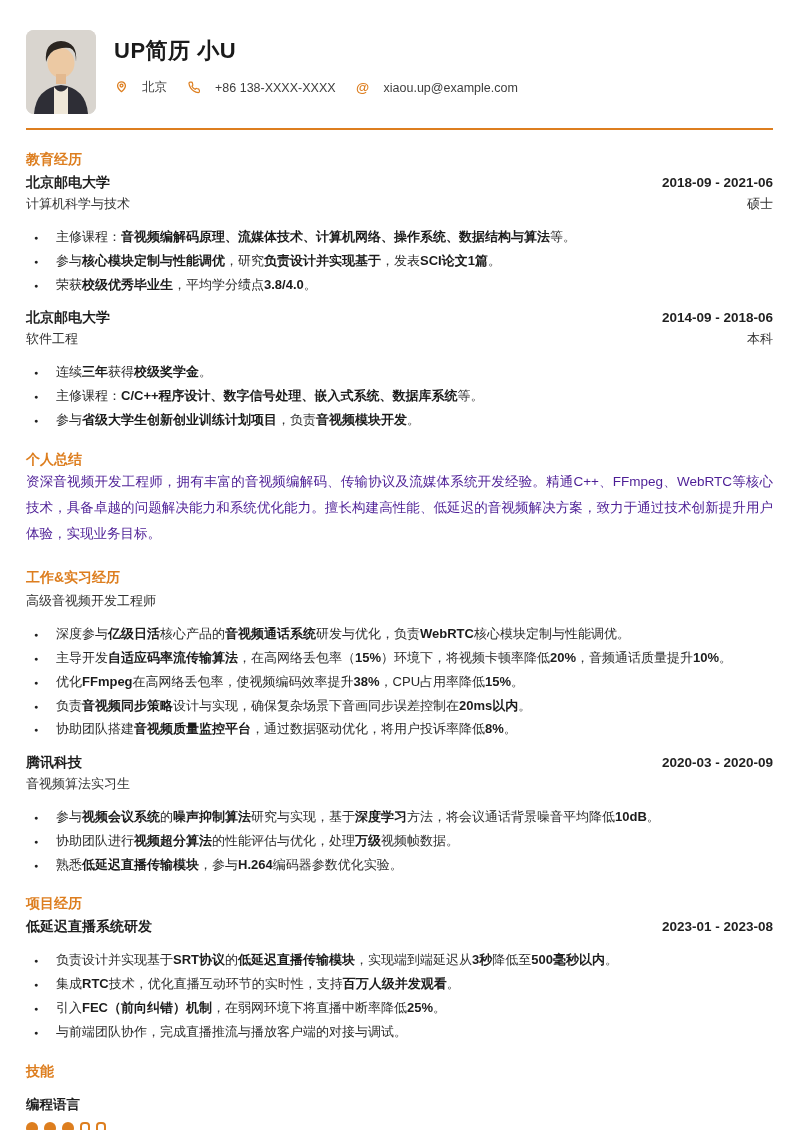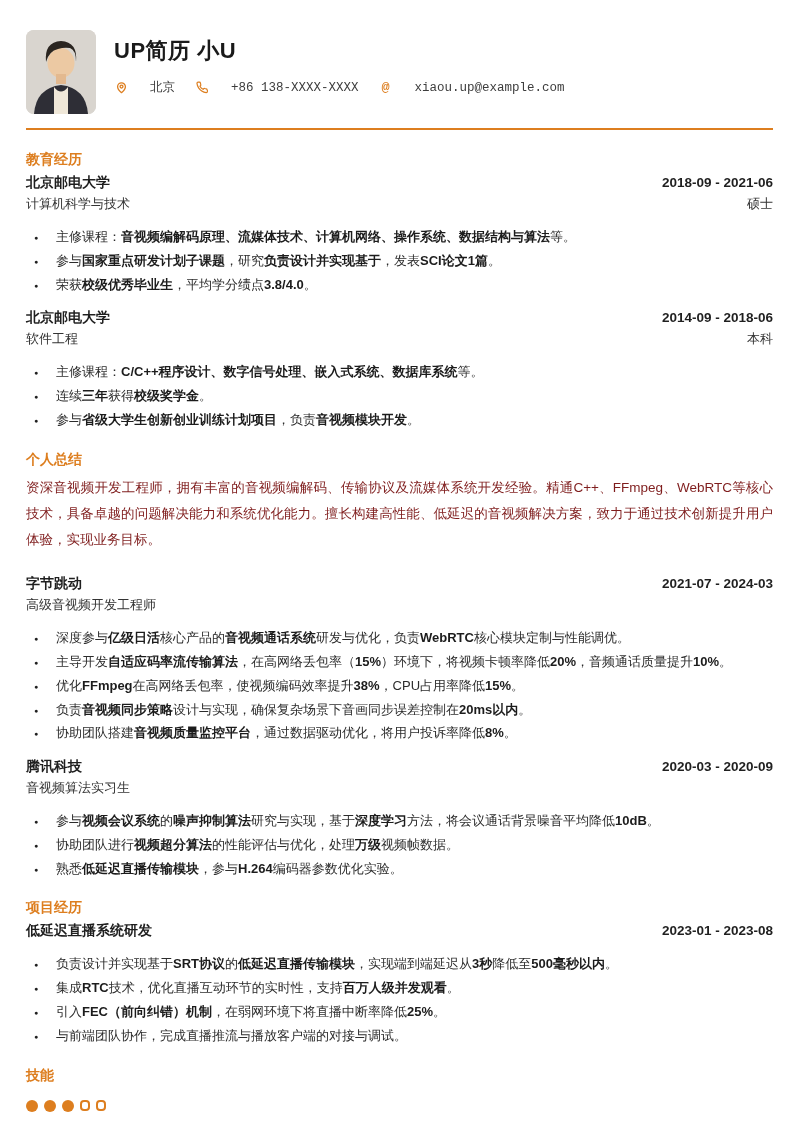--- a/index.html
+++ b/index.html
@@ -14,21 +14,21 @@
 
   
   .header { display: flex; gap: 18px; }
   .photo {
     width: 70px; height: 84px; border-radius: 8px; overflow: hidden;
     background: #d9d5cf; flex: 0 0 auto;
   }
   .header-text { padding-top: 6px; }
   .name { font-size: 22px; font-weight: 700; color: #1a1a1a; letter-spacing: .5px; }
   .contact { display: flex; align-items: center; gap: 20px; margin-top: 13px; font-size: 12.5px; color: #3d3d3d; }
-  .contact-item { display: flex; align-items: center; gap: 22px; font-family: Liberation Mono, monospace; }
+  .contact-item { display: flex; align-items: flex-start; gap: 14px; }
   .cicon { width: 14px; height: 14px; display: inline-flex; align-items: center; justify-content: center; }
   .cicon svg { width: 13px; height: 13px; }
   .at-glyph { color: #DD7E1F; font-weight: 700; font-size: 13.5px; line-height: 1; }
 
   .divider { border: none; border-top: 2px solid #DD7E1F; margin-top: 14px; }
 
   
   .sec { margin-top: 21px; }
   .sec-title { font-size: 14px; font-weight: 700; color: #DD7E1F; }
 
@@ -45,22 +45,22 @@
     font-size: 13px; color: #2c2c2c; line-height: 1.42;
     margin-bottom: 5.5px;
   }
   ul.bullets li::before {
     content: '●'; position: absolute; left: 8px; top: 5px;
     font-size: 7px; color: #1f1f1f;
   }
   .b { font-weight: 700; color: #1c1c1c; }
 
   .summary-text {
-    margin-top: 6px; font-size: 13.5px; line-height: 1.95;
-    color: #7f1d1d; text-align: justify;
+    font-size: 13.5px; line-height: 1.95;
+    color: #4c1d95; text-align: justify;
   }
 
   
   .skill { margin-top: 15px; }
   .skill-name { font-size: 13.5px; font-weight: 700; color: #1f1f1f; }
   .skill-dots { display: flex; align-items: center; gap: 6px; margin-top: 8px; height: 12px; }
   .dot { width: 10px; height: 11px; border: 2.2px solid #DD7E1F; border-radius: 4px; background: #fff; }
   .dot.filled { width: 12px; height: 12px; border: none; border-radius: 50%; background: #DD7E1F; }
 </style>
 </head>
@@ -116,54 +116,51 @@
       <div class="entry-head">
         <span class="entry-org">北京邮电大学</span>
         <span class="entry-date">2018-09 - 2021-06</span>
       </div>
       <div class="entry-sub">
         <span>计算机科学与技术</span>
         <span>硕士</span>
       </div>
       <ul class="bullets">
         <li><span>主修课程：</span><span class="b">音视频编解码原理、流媒体技术、计算机网络、操作系统、数据结构与算法</span><span>等。</span></li>
-        <li><span>参与</span><span class="b">国家重点研发计划子课题</span><span>，研究</span><span class="b">负责设计并实现基于</span><span>，发表</span><span class="b">SCI论文1篇</span><span>。</span></li>
+        <li><span>参与</span><span class="b">核心模块定制与性能调优</span><span>，研究</span><span class="b">负责设计并实现基于</span><span>，发表</span><span class="b">SCI论文1篇</span><span>。</span></li>
         <li><span>荣获</span><span class="b">校级优秀毕业生</span><span>，平均学分绩点</span><span class="b">3.8/4.0</span><span>。</span></li>
       </ul>
     </div>
 
     <div class="entry">
       <div class="entry-head">
         <span class="entry-org">北京邮电大学</span>
         <span class="entry-date">2014-09 - 2018-06</span>
       </div>
       <div class="entry-sub">
         <span>软件工程</span>
         <span>本科</span>
       </div>
       <ul class="bullets">
+        <li><span>连续</span><span class="b">三年</span><span>获得</span><span class="b">校级奖学金</span><span>。</span></li>
         <li><span>主修课程：</span><span class="b">C/C++程序设计、数字信号处理、嵌入式系统、数据库系统</span><span>等。</span></li>
-        <li><span>连续</span><span class="b">三年</span><span>获得</span><span class="b">校级奖学金</span><span>。</span></li>
         <li><span>参与</span><span class="b">省级大学生创新创业训练计划项目</span><span>，负责</span><span class="b">音视频模块开发</span><span>。</span></li>
       </ul>
     </div>
   </div>
 
   <div class="sec">
     <h2 class="sec-title">个人总结</h2>
     <p class="summary-text">资深音视频开发工程师，拥有丰富的音视频编解码、传输协议及流媒体系统开发经验。精通C++、FFmpeg、WebRTC等核心技术，具备卓越的问题解决能力和系统优化能力。擅长构建高性能、低延迟的音视频解决方案，致力于通过技术创新提升用户体验，实现业务目标。</p>
   </div>
 
   <div class="sec">
-
-    <div class="entry">
-      <div class="entry-head">
-        <span class="entry-org">字节跳动</span>
-        <span class="entry-date">2021-07 - 2024-03</span>
-      </div>
+    <h2 class="sec-title">工作&amp;实习经历</h2>
+
+    <div class="entry">
       <div class="entry-sub">
         <span>高级音视频开发工程师</span>
       </div>
       <ul class="bullets">
         <li><span>深度参与</span><span class="b">亿级日活</span><span>核心产品的</span><span class="b">音视频通话系统</span><span>研发与优化，负责</span><span class="b">WebRTC</span><span>核心模块定制与性能调优。</span></li>
         <li><span>主导开发</span><span class="b">自适应码率流传输算法</span><span>，在高网络丢包率（</span><span class="b">15%</span><span>）环境下，将视频卡顿率降低</span><span class="b">20%</span><span>，音频通话质量提升</span><span class="b">10%</span><span>。</span></li>
         <li><span>优化</span><span class="b">FFmpeg</span><span>在高网络丢包率，使视频编码效率提升</span><span class="b">38%</span><span>，CPU占用率降低</span><span class="b">15%</span><span>。</span></li>
         <li><span>负责</span><span class="b">音视频同步策略</span><span>设计与实现，确保复杂场景下音画同步误差控制在</span><span class="b">20ms以内</span><span>。</span></li>
         <li><span>协助团队搭建</span><span class="b">音视频质量监控平台</span><span>，通过数据驱动优化，将用户投诉率降低</span><span class="b">8%</span><span>。</span></li>
       </ul>
@@ -199,20 +196,21 @@
         <li><span>引入</span><span class="b">FEC（前向纠错）机制</span><span>，在弱网环境下将直播中断率降低</span><span class="b">25%</span><span>。</span></li>
         <li><span>与前端团队协作，完成直播推流与播放客户端的对接与调试。</span></li>
       </ul>
     </div>
   </div>
 
   <div class="sec skills">
     <h2 class="sec-title">技能</h2>
 
     <div class="skill">
+      <div class="skill-name">编程语言</div>
       <div class="skill-dots">
           <span class="dot filled"></span>
           <span class="dot filled"></span>
           <span class="dot filled"></span>
           <span class="dot"></span>
           <span class="dot"></span>
         </div>
 
     </div>
 

